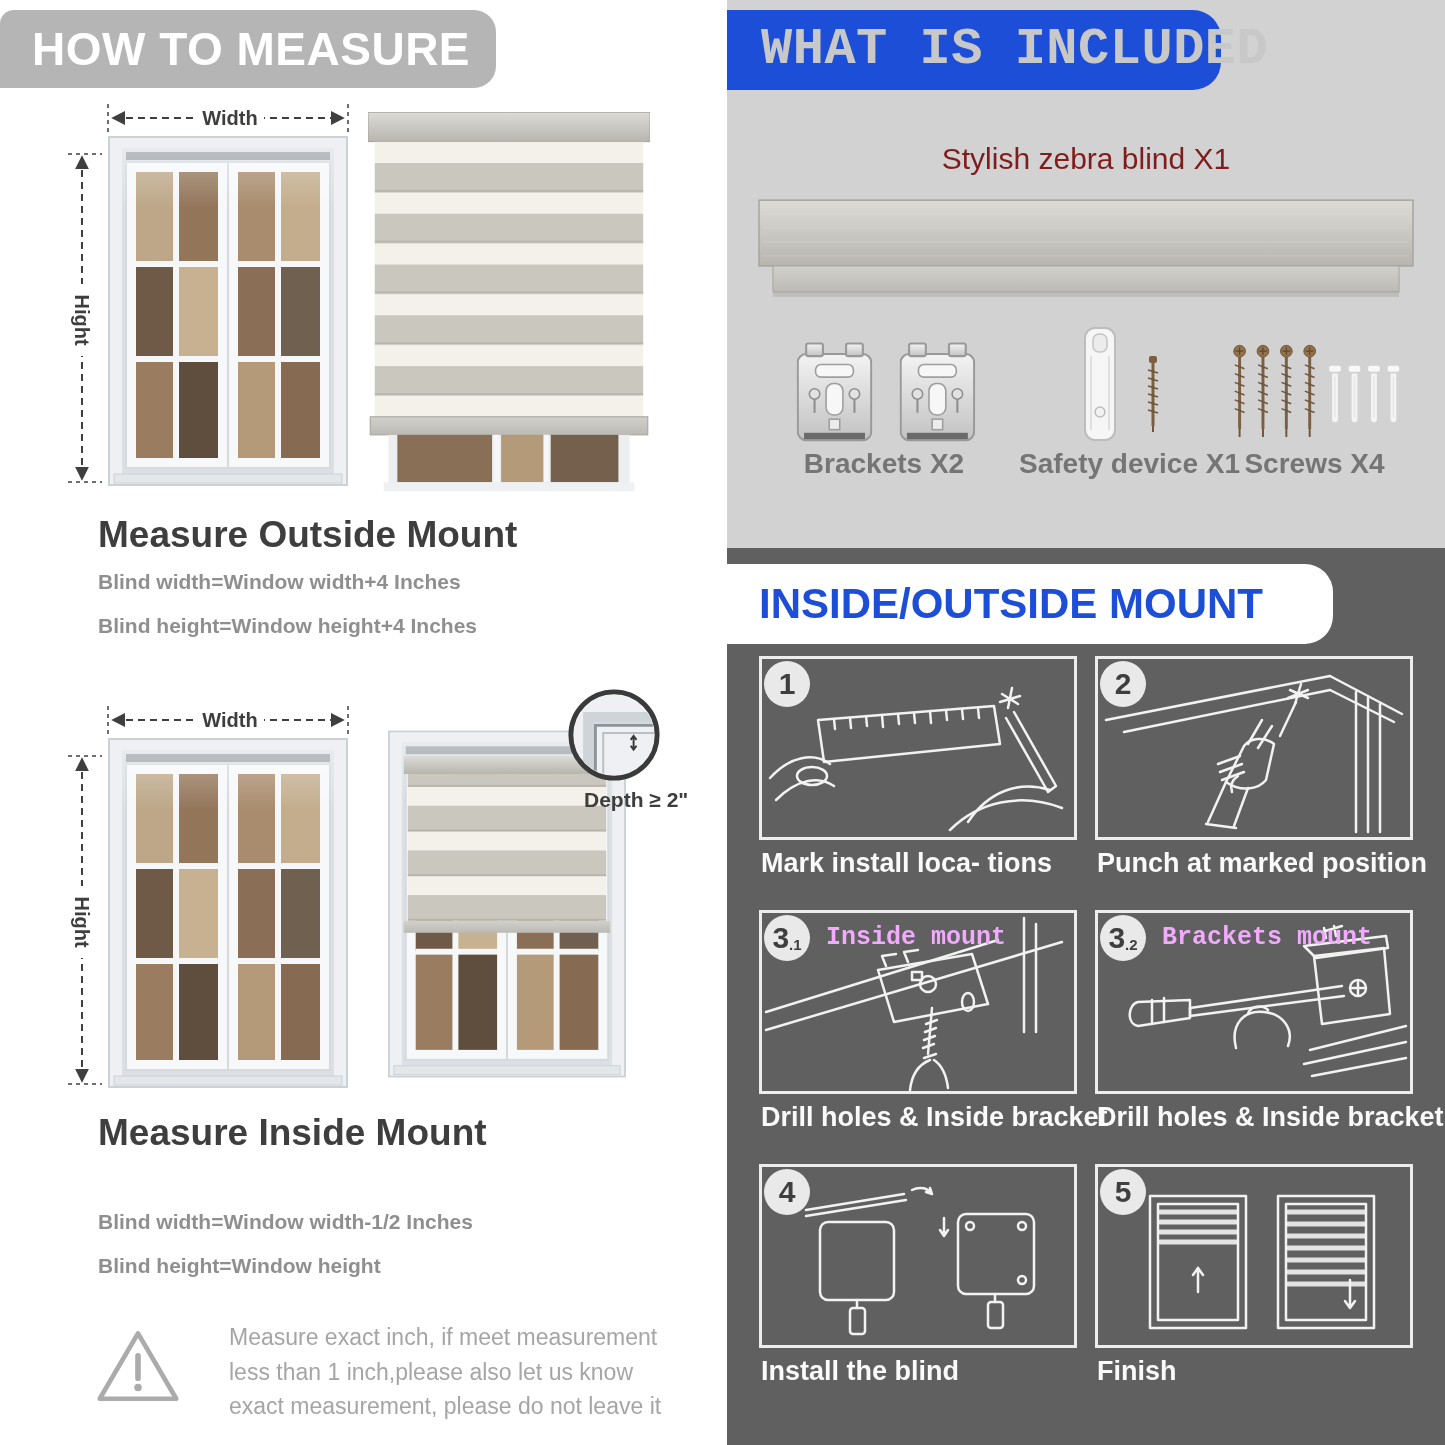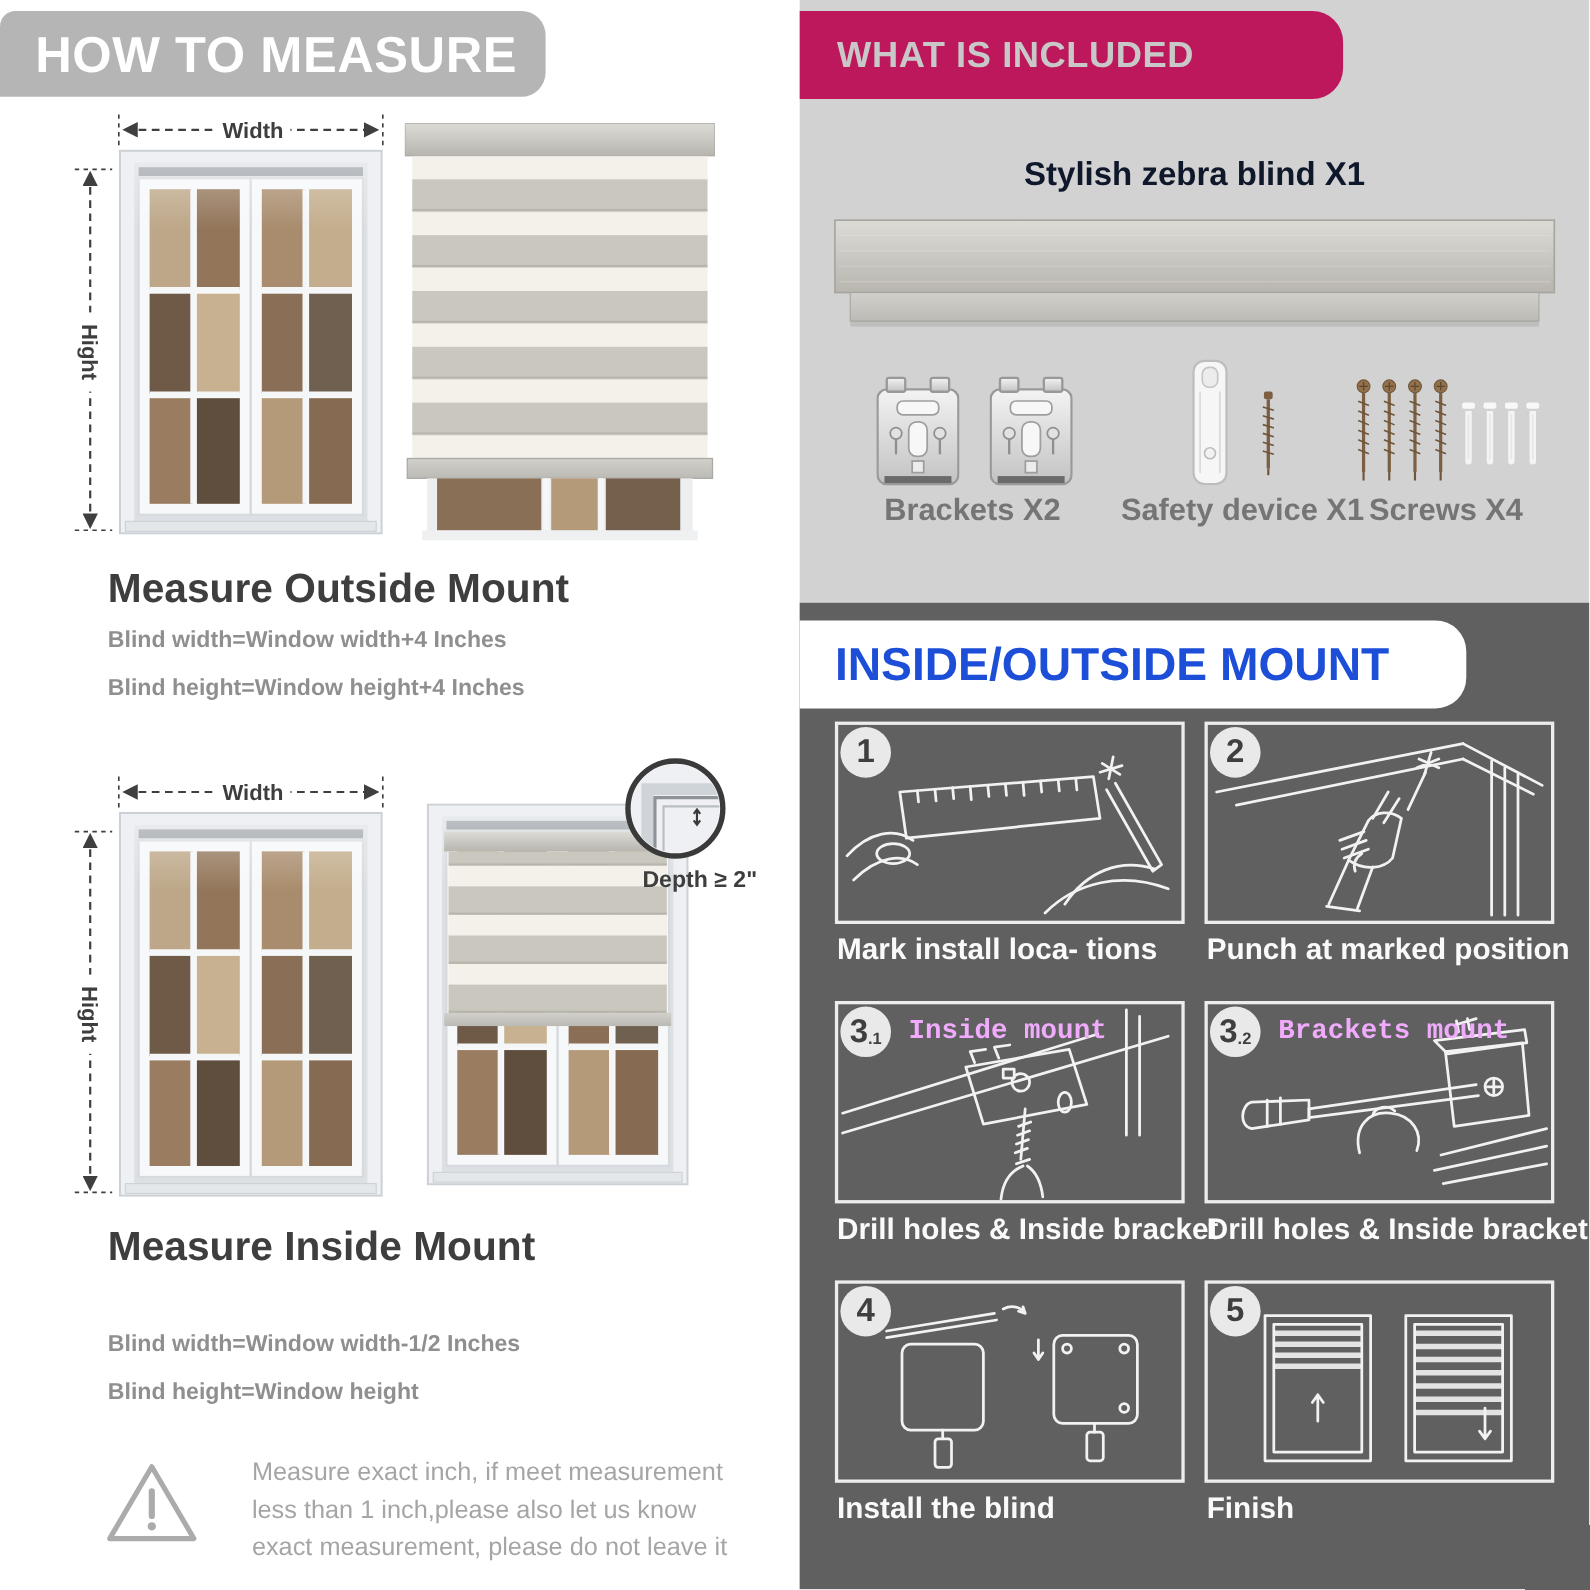--- a/index.html
+++ b/index.html
@@ -12,25 +12,25 @@
   .left-header{left:0;top:10px;width:496px;height:78px;background:#b5b5b5;
     border-radius:14px 22px 22px 0;color:#ffffff;font-size:46px;font-weight:bold;
     line-height:78px;padding-left:32px;box-sizing:border-box;letter-spacing:.5px;white-space:nowrap;}
   .sec-title{font-size:37px;font-weight:bold;color:#3e3e3e;white-space:nowrap;}
   .sec-line{font-size:21px;font-weight:bold;color:#8f8f8f;white-space:nowrap;}
   .depth-label{font-size:21px;font-weight:bold;color:#3e3e3e;white-space:nowrap;}
   .warning-text{font-size:23px;color:#a5a5a5;line-height:1.5;margin-left:43px;}
 
   
   .right-panel{left:727px;top:0;width:718px;height:1445px;background:#d2d2d2;}
-  .included-header{left:0;top:10px;width:494px;height:80px;background:#be185d;
-    border-radius:0 28px 28px 0;color:#c8c8c8;font-size:33px;font-weight:bold;
-    line-height:80px;padding-left:34px;box-sizing:border-box;letter-spacing:.5px;white-space:nowrap;}
+  .included-header{left:0;top:10px;width:494px;height:80px;background:#1d4ed8;
+    border-radius:0 28px 28px 0;color:#c8c8c8;font-size:52px;font-weight:bold;
+    line-height:80px;padding-left:34px;box-sizing:border-box;letter-spacing:.5px;white-space:nowrap;font-family:Liberation Mono, monospace;}
   .product-label{left:0;top:142px;width:100%;text-align:center;font-size:30px;
-    font-weight:bold;color:#0f172a;}
+    font-weight:normal;color:#7f1d1d;}
   .item-label{top:448px;font-size:28px;font-weight:bold;color:#757575;text-align:center;white-space:nowrap;}
 
   .mount-section{left:0;top:548px;width:718px;height:897px;background:#606060;}
   .mount-header{left:0;top:16px;width:606px;height:80px;background:#ffffff;
     border-radius:0 28px 28px 0;color:#1d4ed8;font-size:42px;font-weight:bold;
     line-height:80px;padding-left:32px;box-sizing:border-box;white-space:nowrap;}
   .step-panel{position:absolute;width:318px;height:184px;border:3px solid #ededed;
     box-sizing:border-box;overflow:hidden;}
   .step-art{position:absolute;left:0;top:0;width:100%;height:100%;}
   .badge{position:absolute;left:2px;top:2px;width:46px;height:46px;border-radius:50%;

